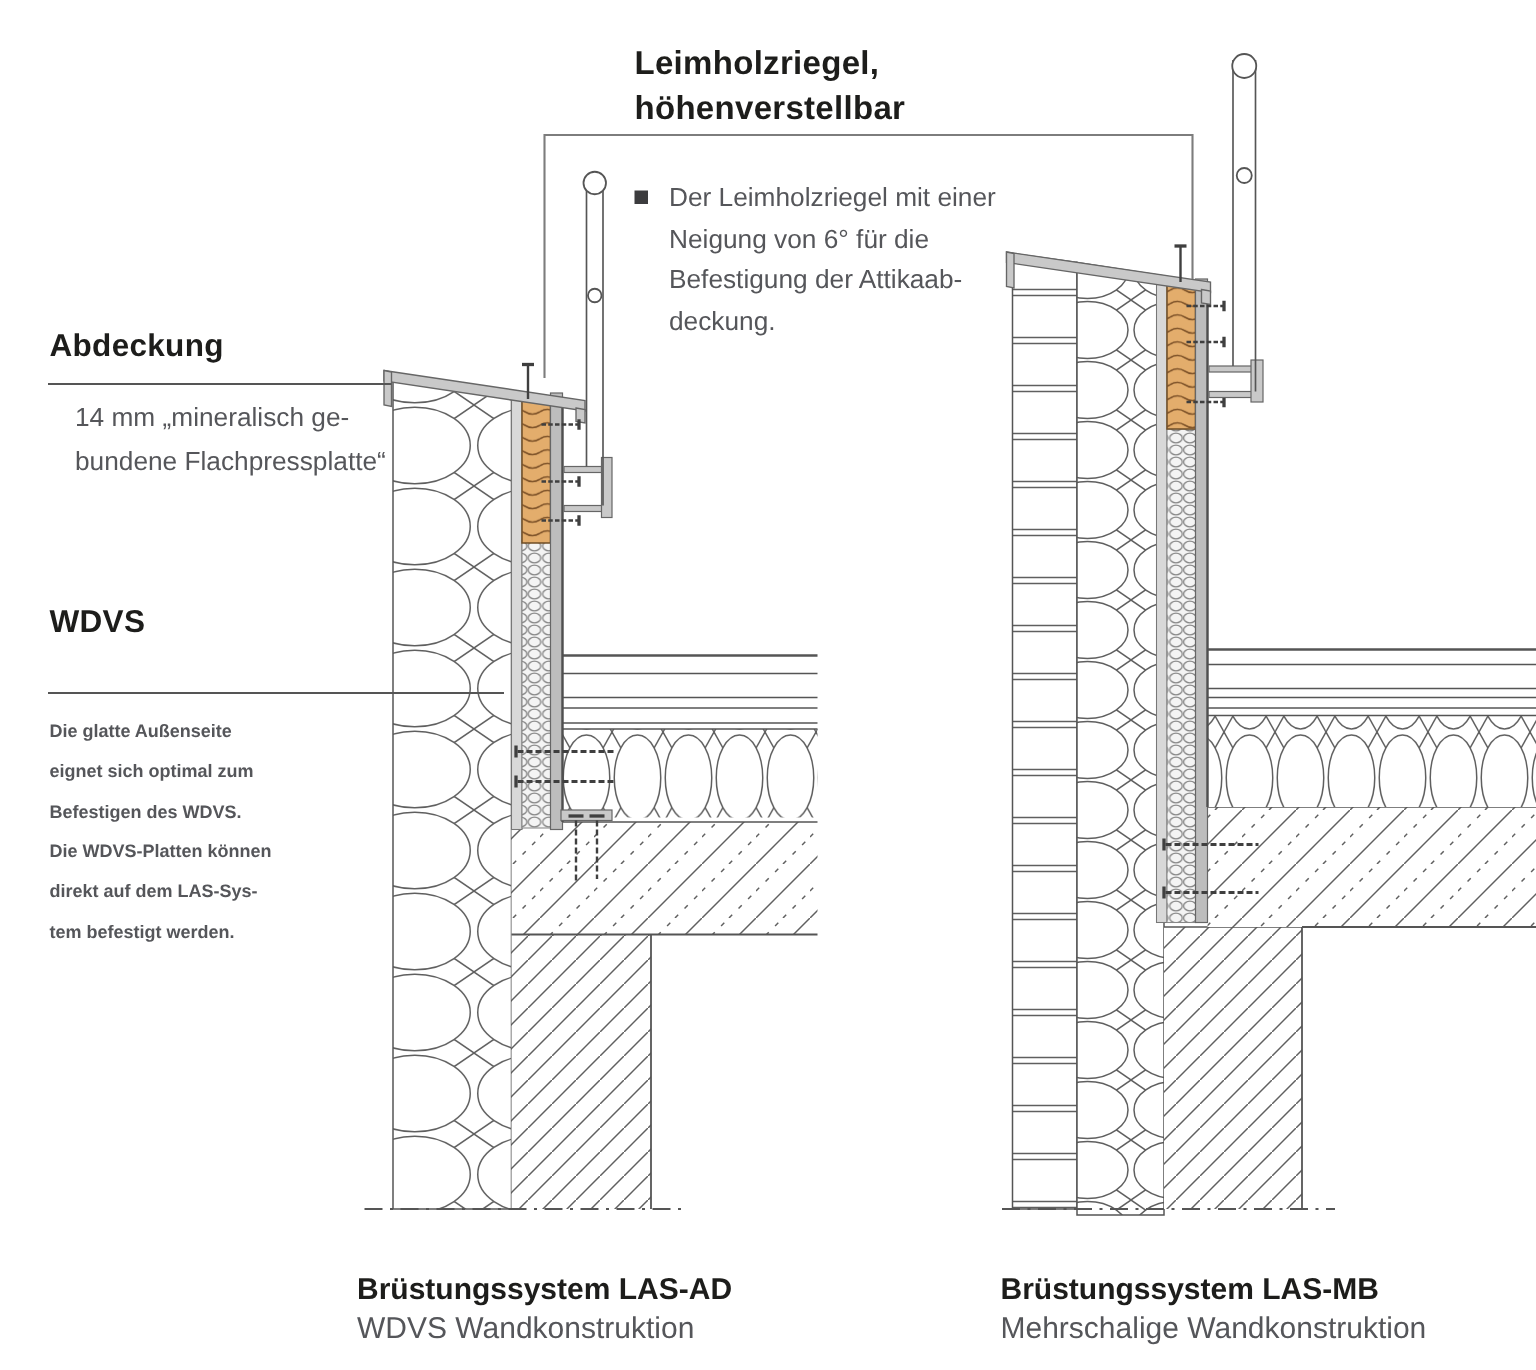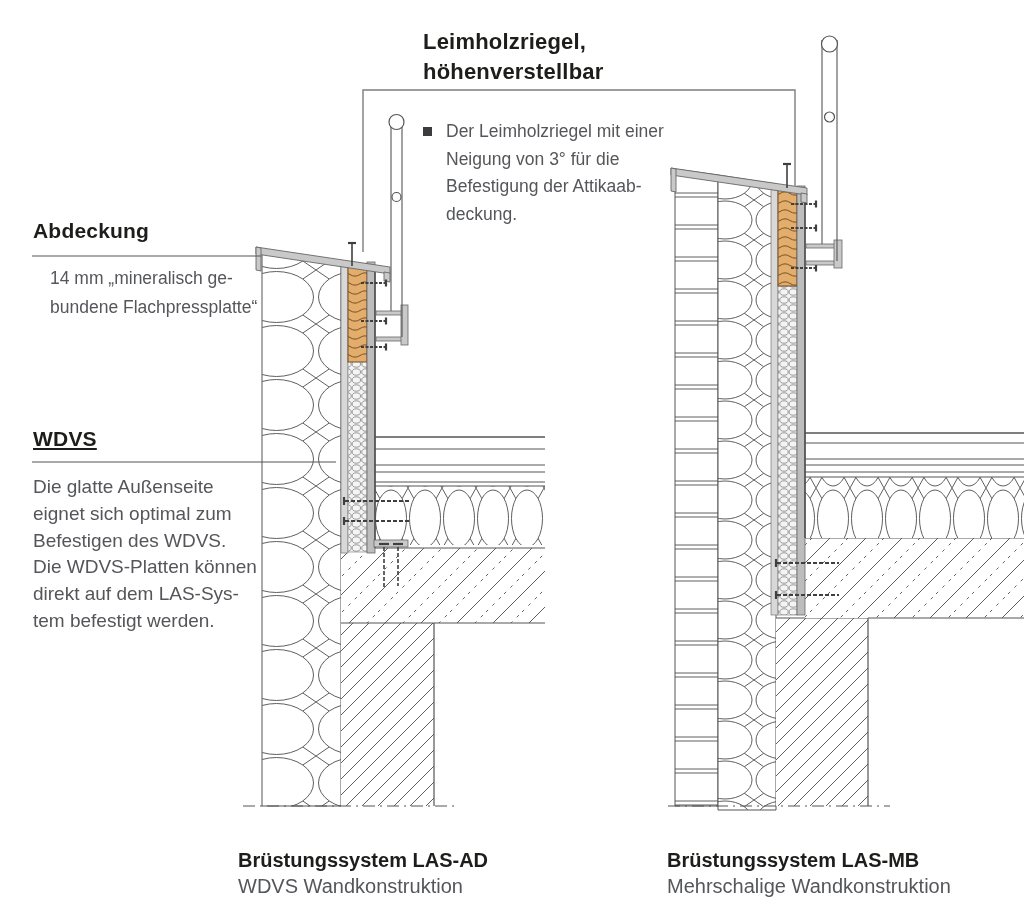--- a/index.html
+++ b/index.html
@@ -10,22 +10,22 @@
   .stage svg{position:absolute;left:0;top:0;}
   .txt{position:absolute;white-space:pre-line;}
   .callout-title{left:423px;top:27px;font-size:22px;line-height:30px;font-weight:700;color:#1d1d1b;letter-spacing:.2px;}
   .bullets{position:absolute;left:423px;top:118px;width:256px;}
   .bullet{display:grid;grid-template-columns:23px 1fr;margin-bottom:14px;}
   .bullet .sq{width:9px;height:9px;background:#3c3c3e;margin-top:9px;}
   .bullet .btxt{font-size:17.5px;line-height:27.5px;color:#55565a;white-space:pre-line;}
   .side-heading{font-size:21px;font-weight:700;color:#1d1d1b;letter-spacing:.2px;}
   .abdeckung-h{left:33px;top:219px;}
   .abdeckung-b{left:50px;top:264px;font-size:17.5px;line-height:28.5px;width:240px;}
-  .wdvs-h{left:33px;top:427px;text-decoration:underline;}
-  .wdvs-b{left:33px;top:474px;font-size:19px;line-height:26.8px;width:240px;}
+  .wdvs-h{left:33px;top:403px;}
+  .wdvs-b{left:33px;top:474px;font-size:12px;line-height:26.8px;width:240px;font-weight:bold;}
   .caption{position:absolute;}
   .caption .cap-title{font-size:20px;line-height:26px;font-weight:700;color:#1d1d1b;}
   .caption .cap-sub{font-size:20px;line-height:27px;color:#55565a;}
   .caption-left{left:238px;top:847px;}
   .caption-right{left:667px;top:847px;}
 </style>
 </head>
 <body>
 
 <div class="stage">
@@ -244,21 +244,21 @@
     <rect x="447" y="905" width="350" height="8" fill="#c6c6c6"></rect>
   </svg>
 
   <div class="txt callout-title">Leimholzriegel,
 höhenverstellbar</div>
 
   <div class="bullets">
     <div class="bullet">
       <span class="sq"></span>
       <span class="btxt">Der Leimholzriegel mit einer
-Neigung von 3° für die
+Neigung von 6° für die
 Befestigung der Attikaab-
 deckung.</span>
     </div>
   </div>
 
   <div class="txt side-heading abdeckung-h">Abdeckung</div>
   <div class="txt abdeckung-b">14 mm „mineralisch ge-
 bundene Flachpressplatte“</div>
 
   <div class="txt side-heading wdvs-h">WDVS</div>

